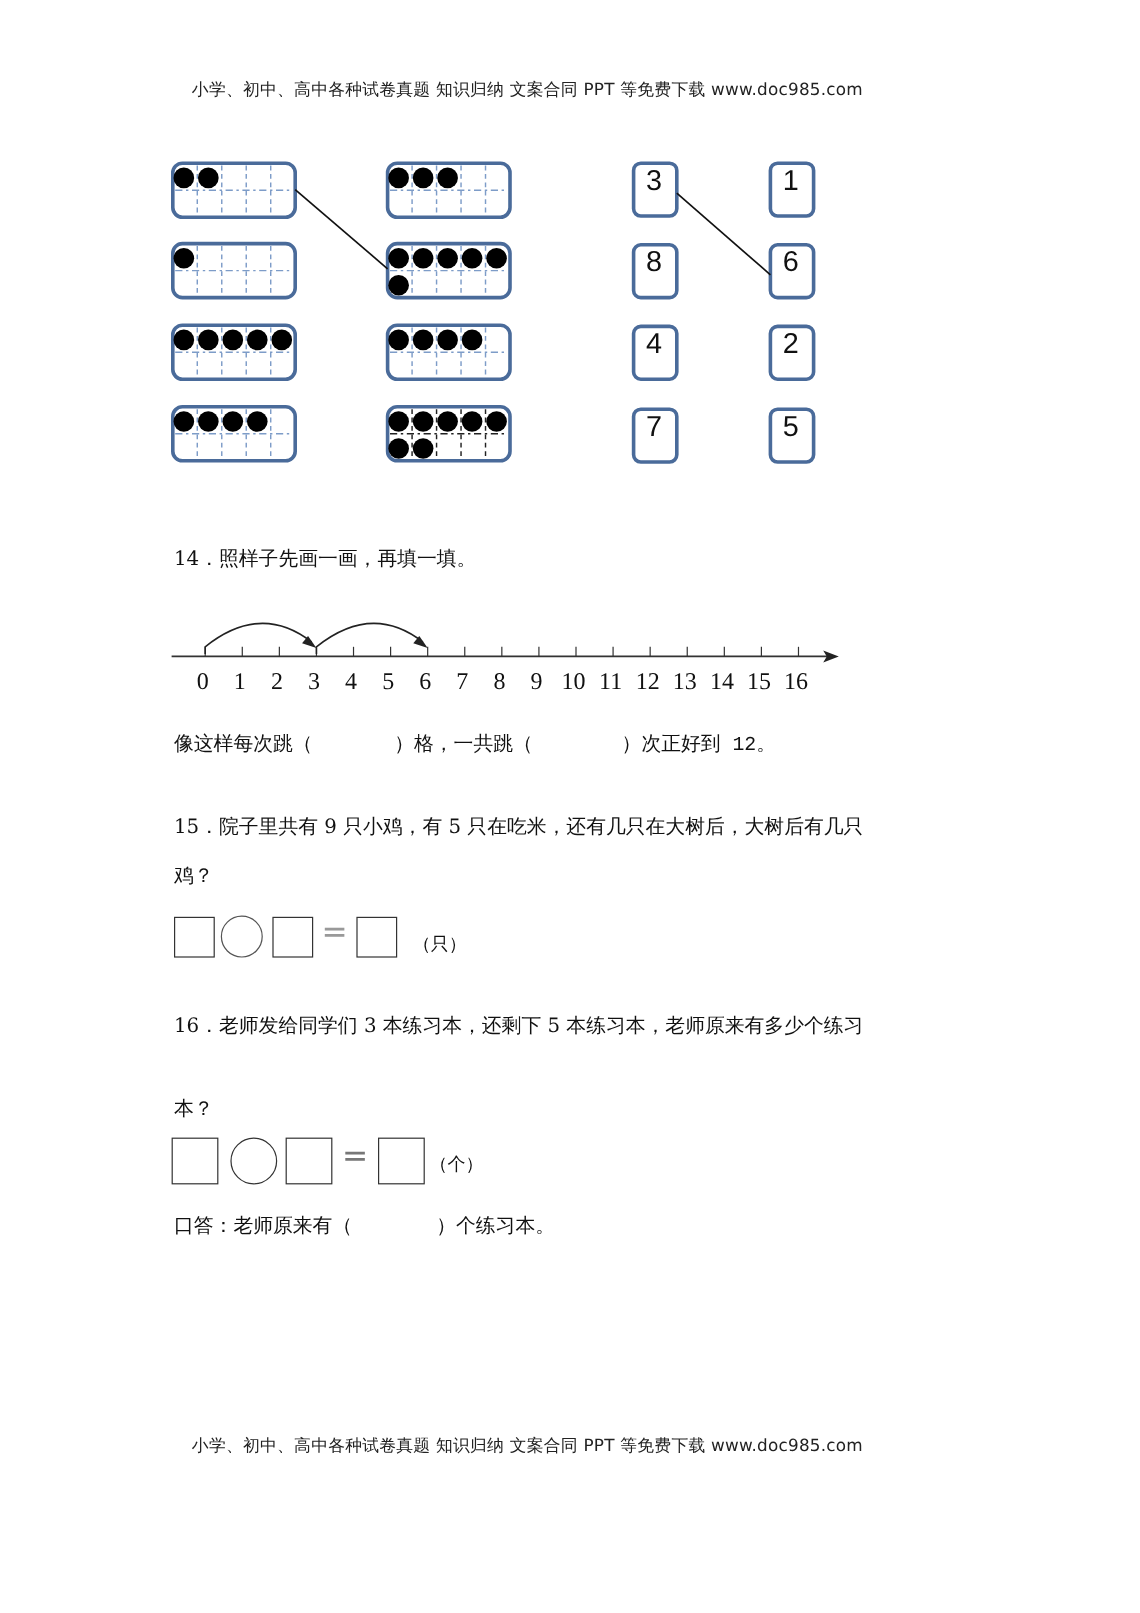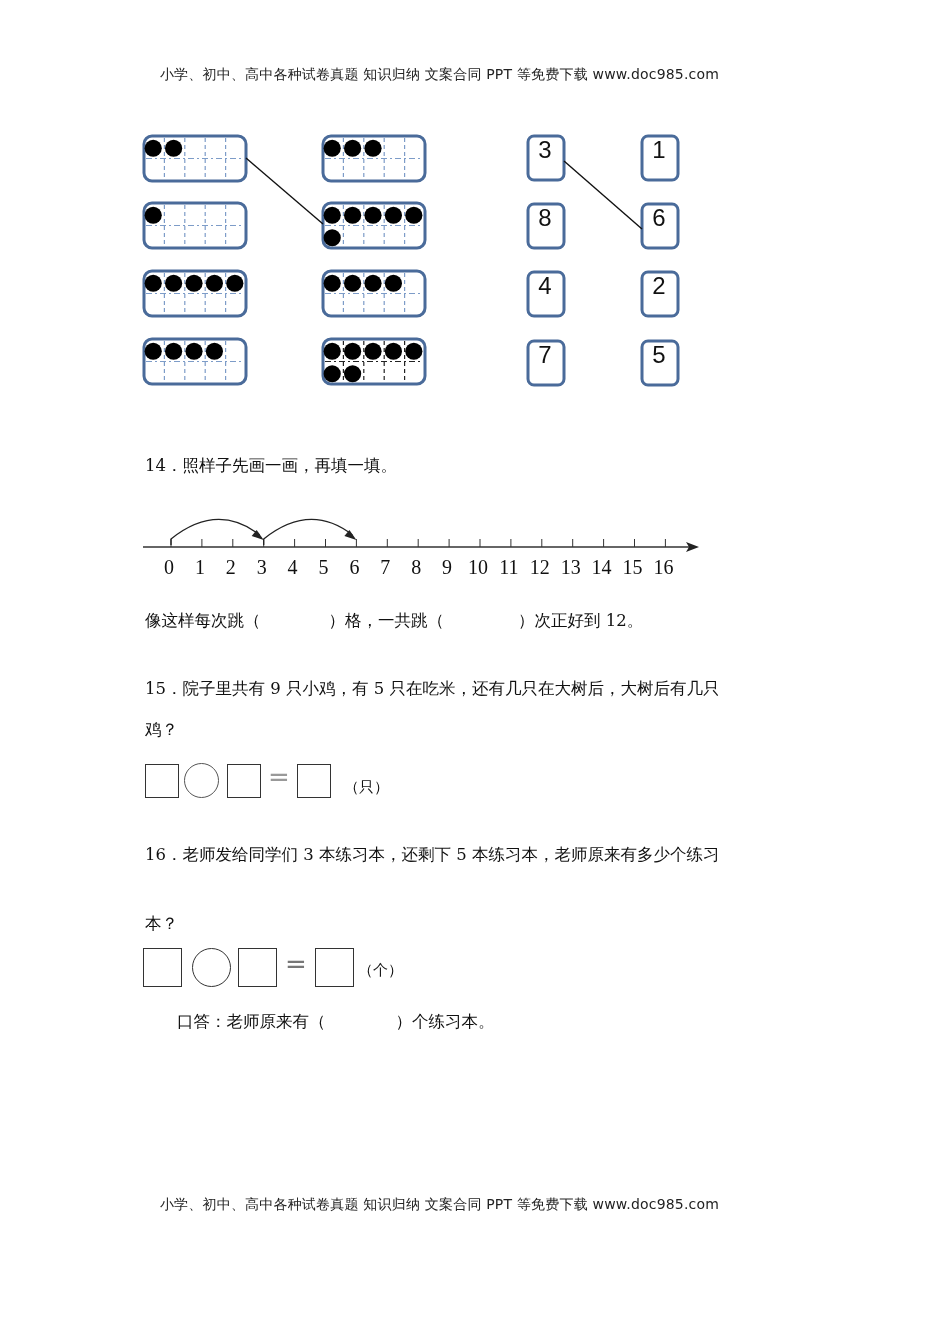--- a/index.html
+++ b/index.html
@@ -186,21 +186,21 @@
     <text x="601.5999999999999" y="69" text-anchor="middle" font-size="20" fill="#111">14</text>
     <line x1="634.5" y1="34" x2="634.5" y2="42" stroke="#333" stroke-width="1"></line>
     <text x="632.5" y="69" text-anchor="middle" font-size="20" fill="#111">15</text>
     <line x1="665.4" y1="34" x2="665.4" y2="42" stroke="#333" stroke-width="1"></line>
     <text x="663.4" y="69" text-anchor="middle" font-size="20" fill="#111">16</text>
     <path d="M 171 40 L 171 34 Q 217.35 -3 259.7 30" fill="none" stroke="#222" stroke-width="1.3"></path>
     <polygon points="263.7,35 251.7,31 256.7,25" fill="#222"></polygon>
     <path d="M 263.7 40 L 263.7 34 Q 310.04999999999995 -3 352.4 30" fill="none" stroke="#222" stroke-width="1.3"></path>
     <polygon points="356.4,35 344.4,31 349.4,25" fill="#222"></polygon>
   </svg>
-<div class="q-text" style="left:145px;top:602px;">
+<div class="q-text" style="left:145px;top:602px;font-family:Liberation Mono, monospace;">
   <span>像这样每次跳（</span><span style="display:inline-block;width:68px;"></span><span>）格，一共跳（</span><span style="display:inline-block;width:74px;"></span><span>）次正好到 12。</span>
 </div>
 
 <div class="q-text" style="left:145px;top:670px;">15．院子里共有 9 只小鸡，有 5 只在吃米，还有几只在大树后，大树后有几只</div>
 <div class="q-text" style="left:145px;top:711px;">鸡？</div>
 <div class="abs" style="left:0;top:0;">
   <div class="abs" style="left:145px;top:764px;width:32px;height:32px;border:1.5px solid #333;"></div>
   <div class="abs" style="left:184px;top:763px;width:33px;height:33px;border:1.5px solid #555;border-radius:50%;"></div>
   <div class="abs" style="left:227px;top:764px;width:32px;height:32px;border:1.5px solid #333;"></div>
   <div class="abs" style="left:268px;top:762px;font-size:26px;color:#999;font-family:'DejaVu Sans',sans-serif;">=</div>
@@ -211,17 +211,17 @@
 <div class="q-text" style="left:145px;top:836px;">16．老师发给同学们 3 本练习本，还剩下 5 本练习本，老师原来有多少个练习</div>
 <div class="q-text" style="left:145px;top:905px;">本？</div>
 <div class="abs" style="left:0;top:0;">
   <div class="abs" style="left:143px;top:948px;width:37px;height:37px;border:1.5px solid #333;"></div>
   <div class="abs" style="left:192px;top:948px;width:37px;height:37px;border:1.5px solid #333;border-radius:50%;"></div>
   <div class="abs" style="left:238px;top:948px;width:37px;height:37px;border:1.5px solid #333;"></div>
   <div class="abs" style="left:285px;top:949px;font-size:26px;color:#777;font-family:'DejaVu Sans',sans-serif;">=</div>
   <div class="abs" style="left:315px;top:948px;width:37px;height:37px;border:1.5px solid #333;"></div>
   <div class="abs" style="left:358px;top:961px;font-size:15px;">（个）</div>
 </div>
-<div class="q-text" style="left:145px;top:1003px;margin-left:32px;">
+<div class="q-text" style="left:145px;top:1003px;">
   <span>口答：老师原来有（</span><span style="display:inline-block;width:70px;"></span><span>）个练习本。</span>
 </div>
 
 <div class="banner" style="top:1196px;">小学、初中、高中各种试卷真题 知识归纳 文案合同 PPT 等免费下载   www.doc985.com</div>
 
 </body></html>

